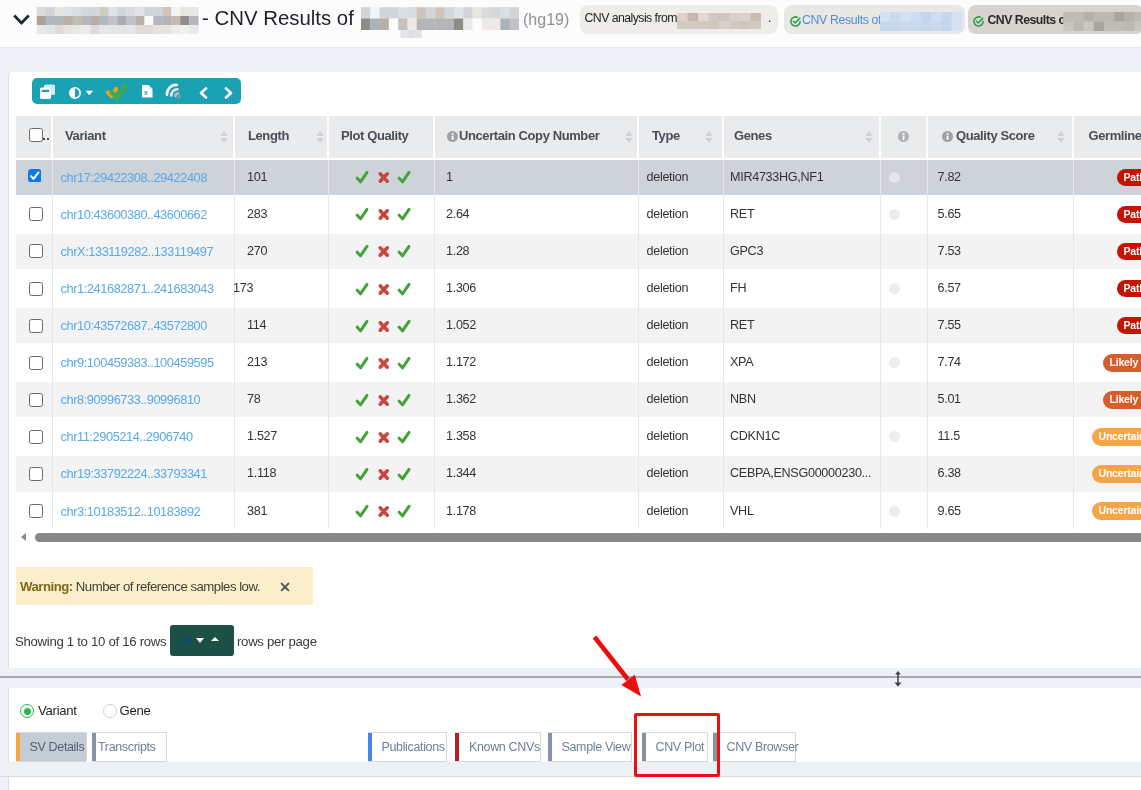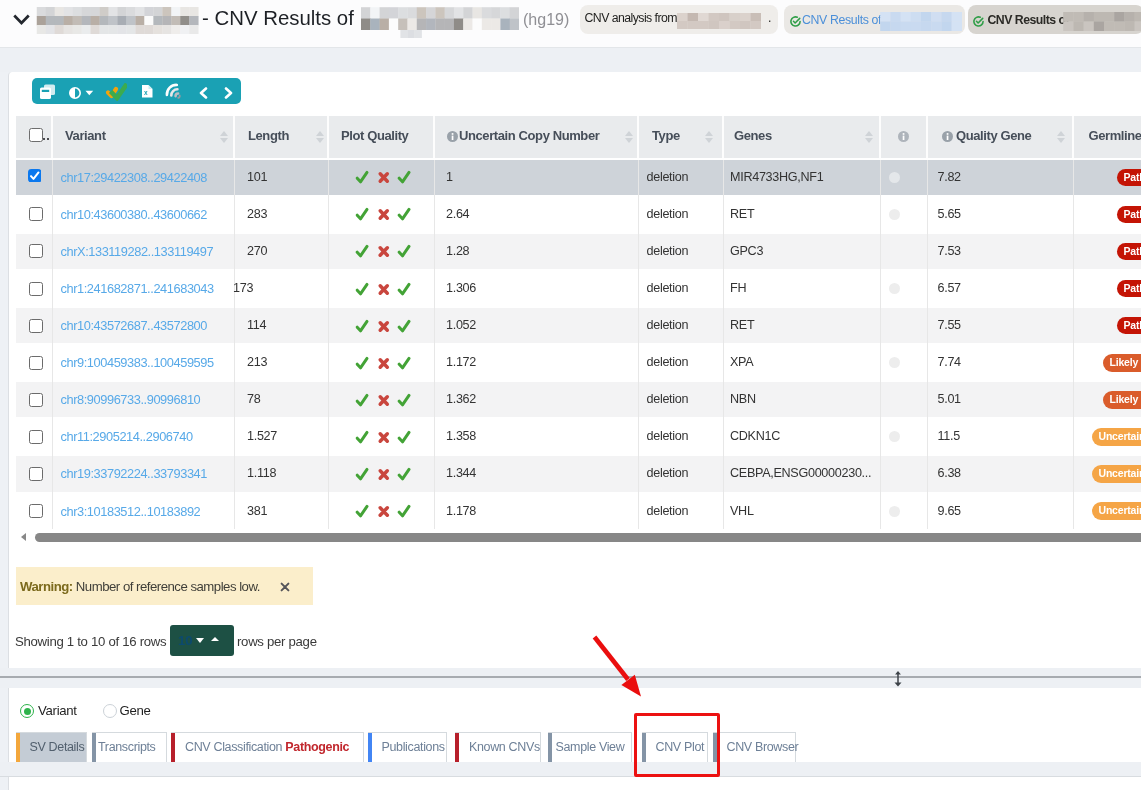--- a/index.html
+++ b/index.html
@@ -7,21 +7,21 @@
 .abs{position:absolute}
 .hdrlbl{position:absolute;font-weight:bold;font-size:13px;color:#464e59;letter-spacing:-0.4px;white-space:nowrap}
 .cell{position:absolute;font-size:12.6px;color:#333;letter-spacing:-0.3px;white-space:nowrap}
 .lnk{position:absolute;font-size:12.8px;color:#57a9e8;letter-spacing:-0.42px;white-space:nowrap}
 .sortarr{position:absolute;width:0;height:0;border-left:4.5px solid transparent;border-right:4.5px solid transparent}
 .cb{position:absolute;width:12px;height:12px;border:1.6px solid #6e6e6e;border-radius:2.5px;background:#fff}
 .vline{position:absolute;width:1px;background:#e7e7e7}
 .badge{position:absolute;height:17.5px;border-radius:9px;color:#fff;font-size:10.5px;font-weight:bold;
   line-height:17.5px;padding:0 6.5px;white-space:nowrap;letter-spacing:-0.2px}
 .dot{position:absolute;width:11px;height:11px;border-radius:50%;background:#ededed}
-.btab{position:absolute;height:45px;background:#fff;border:1px solid #d5dade;border-left:none;
+.btab{position:absolute;height:30px;background:#fff;border:1px solid #d5dade;border-left:none;
   font-size:12.5px;color:#6e8097;line-height:28.5px;white-space:nowrap;letter-spacing:-0.35px;box-sizing:border-box}
 .accent{position:absolute;left:0;top:0;width:4px;height:100%}
 </style></head><body>
 <div id="page">
 
 <div class="abs" style="left:0;top:0;width:1141px;height:47px;background:#fcfcfd"></div>
 <svg class="abs" style="left:13px;top:14px" width="17" height="12" viewBox="0 0 17 12">
       <polyline points="2.2,2.5 8.5,9 14.8,2.5" fill="none" stroke="#23272e" stroke-width="2.7" stroke-linecap="square" stroke-linejoin="miter"></polyline>
     </svg>
 <svg style="position:absolute;left:35.8px;top:7.4px" width="163" height="27" viewBox="0 0 163.3 27.3">
@@ -279,21 +279,21 @@
 <svg class="abs" style="left:897.5px;top:131px" width="11" height="11" viewBox="0 0 11 11">
       <circle cx="5.5" cy="5.5" r="5.5" fill="#aeb4bb"></circle>
       <rect x="4.7" y="2.1" width="1.7" height="1.7" fill="#fff"></rect>
       <rect x="4.7" y="4.6" width="1.7" height="4.4" fill="#fff"></rect>
     </svg>
 <svg class="abs" style="left:941.5px;top:131px" width="11" height="11" viewBox="0 0 11 11">
       <circle cx="5.5" cy="5.5" r="5.5" fill="#99a1a9"></circle>
       <rect x="4.7" y="2.1" width="1.7" height="1.7" fill="#fff"></rect>
       <rect x="4.7" y="4.6" width="1.7" height="4.4" fill="#fff"></rect>
     </svg>
-<div class="hdrlbl" style="left:956px;top:128.2px">Quality Gene</div>
+<div class="hdrlbl" style="left:956px;top:128.2px">Quality Score</div>
     <div class="sortarr" style="left:1057.0px;top:131.0px;border-bottom:5.4px solid #cfd3d7"></div>
     <div class="sortarr" style="left:1057.0px;top:138.0px;border-top:5.4px solid #cfd3d7"></div>
 <div class="hdrlbl" style="left:1088.5px;top:128.2px">Germline Classification</div>
 <svg class="abs" style="left:27.5px;top:168.6px" width="13.5" height="13.5" viewBox="0 0 14 14">
       <rect x="0" y="0" width="14" height="14" rx="3.6" fill="#0b78ee"></rect>
       <path d="M3.1 7.4 L5.7 10.2 L10.9 3.6" fill="none" stroke="#fff" stroke-width="2.1" stroke-linecap="round" stroke-linejoin="round"></path>
     </svg>
 <div class="lnk" style="left:60.5px;top:169.6px">chr17:29422308..29422408</div>
 <div class="cell" style="left:247px;top:169.6px">101</div>
 <svg class="abs" style="left:355px;top:169.2px" width="56" height="16" viewBox="0 0 56 16">
@@ -450,24 +450,23 @@
       <polygon points="6,16.5 2.5,12.5 9.5,12.5" fill="#3c4248"></polygon>
     </svg>
 <div class="abs" style="left:8px;top:687.8px;width:1133px;height:102.2px;background:#fff;border-left:1px solid #dcdfe3;box-sizing:border-box"></div>
 <div class="abs" style="left:20px;top:703.5px;width:12px;height:12px;border-radius:50%;border:1.6px solid #2eb34b;background:#fff"></div>
 <div class="abs" style="left:24.1px;top:707.6px;width:7px;height:7px;border-radius:50%;background:#2eb34b"></div>
 <div class="abs" style="left:38px;top:702.5px;font-size:13.2px;color:#1f1f1f;letter-spacing:-0.3px">Variant</div>
 <div class="abs" style="left:102.5px;top:703.5px;width:12px;height:12px;border-radius:50%;border:1.6px solid #ccd2d8;background:#fff"></div>
 <div class="abs" style="left:119.5px;top:702.5px;font-size:13.2px;color:#1f1f1f;letter-spacing:-0.3px">Gene</div>
 <div class="btab" style="left:15.5px;top:732px;width:71px;background:#c4ccd5;color:#52606e;padding-left:14px"><div class="accent" style="background:#f3a73c"></div>SV Details</div>
 <div class="btab" style="left:92px;top:732px;width:74.5px;background:#fff;color:#6e8097;padding-left:6px"><div class="accent" style="background:#8494a6"></div>Transcripts</div>
-<div class="btab" style="left:171px;top:732px;width:193px;background:#fff;color:#6e8097;padding-left:14px"><div class="accent" style="background:#b7202b"></div>CNV Classification <span style="color:#c1272d;font-weight:bold">Pathogenic</span></div>
 <div class="btab" style="left:367.5px;top:732px;width:79.5px;background:#fff;color:#6e8097;padding-left:14px"><div class="accent" style="background:#4285f4"></div>Publications</div>
 <div class="btab" style="left:455px;top:732px;width:86px;background:#fff;color:#6e8097;padding-left:14px"><div class="accent" style="background:#b7202b"></div>Known CNVs</div>
-<div class="btab" style="left:547.5px;top:732px;width:84px;background:#fff;color:#6e8097;padding-left:8px"><div class="accent" style="background:#8494a6"></div>Sample View</div>
+<div class="btab" style="left:547.5px;top:732px;width:84px;background:#fff;color:#6e8097;padding-left:14px"><div class="accent" style="background:#8494a6"></div>Sample View</div>
 <div class="btab" style="left:641.5px;top:732px;width:66.5px;background:#fff;color:#6e8097;padding-left:14px"><div class="accent" style="background:#8494a6"></div>CNV Plot</div>
 <div class="btab" style="left:712.5px;top:732px;width:83px;background:#fff;color:#6e8097;padding-left:14px"><div class="accent" style="background:#8494a6"></div>CNV Browser</div>
 <div class="abs" style="left:0;top:762px;width:1141px;height:13.5px;background:#edf0f4"></div>
 <div class="abs" style="left:0;top:775.5px;width:1141px;height:1px;background:#d8dce0"></div>
 <svg class="abs" style="left:585px;top:628px" width="70" height="78" viewBox="0 0 70 78">
       <line x1="9.5" y1="9" x2="43" y2="51.5" stroke="#ea0e0e" stroke-width="4.6"></line>
       <polygon points="56,68.5 36.4,57.1 49.8,46.7" fill="#ea0e0e"></polygon>
     </svg>
 <div class="abs" style="left:633.5px;top:713px;width:86px;height:63.5px;border:3.6px solid #ec1111;border-radius:2px;box-sizing:border-box"></div>
 </div>

